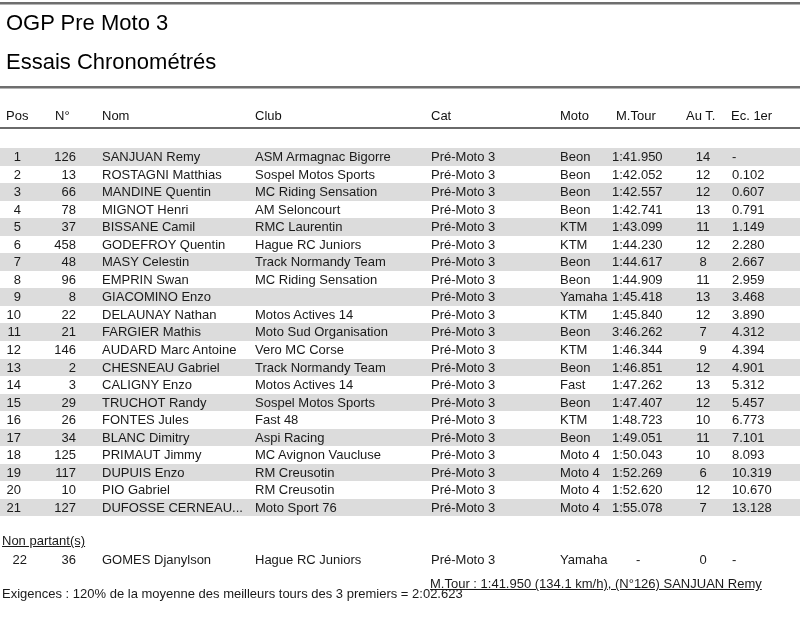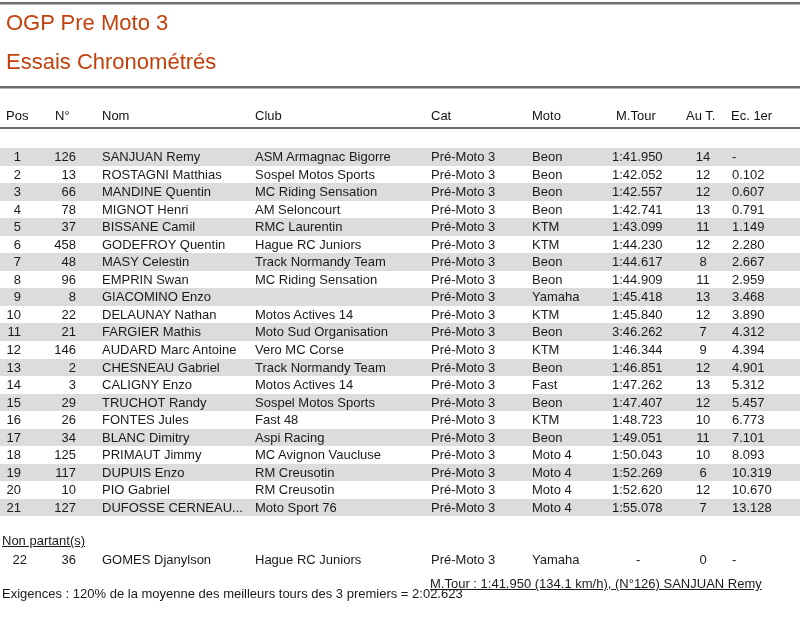--- a/index.html
+++ b/index.html
@@ -1,35 +1,35 @@
 <!DOCTYPE html>
 <html><head>
 <meta charset="utf-8">
 <style>
   html, body { margin: 0; padding: 0; background: #ffffff; }
   body {
     width: 800px; height: 637px; position: relative; overflow: hidden;
     font-family: "Liberation Sans", sans-serif; color: #1a1a1a;
   }
   .rule { position: absolute; left: 0; right: 0; height: 0; border-top: 2px solid #6e6e6e; border-bottom: 1px solid #b5b5b5; }
-  .title { position: absolute; left: 6px; font-size: 22px; color: #c2410c; white-space: nowrap; }
+  .title { position: absolute; left: 6px; font-size: 22px; color: #000000; white-space: nowrap; }
   .hdr { position: absolute; top: 108px; left: 0; right: 0; height: 18px; font-size: 13px; color: #111; }
   .hdr-line { position: absolute; top: 127px; left: 0; right: 0; border-top: 2px solid #6a6a6a; }
   .cell { position: absolute; white-space: nowrap; }
   .r { text-align: right; }
   .c { text-align: center; }
   .rows { position: absolute; top: 148px; left: 0; right: 0; }
   .row { position: relative; height: 17.55px; font-size: 13px; line-height: 17.55px; }
   .row.odd { background: #dcdcdc; }
   .c-pos { left: 0; width: 21px; }
   .c-num { left: 44px; width: 32px; }
   .c-nom { left: 102px; }
   .c-club { left: 255px; }
   .c-cat { left: 431px; }
-  .c-moto { left: 532px; text-align: center; }
+  .c-moto { left: 560px; text-align: center; }
   .c-tour { left: 612px; }
   .c-au { left: 690px; width: 26px; }
   .c-ec { left: 732px; }
   .hdr .cell { top: 0; }
   .np-title { position: absolute; left: 2px; top: 533px; font-size: 13px; text-decoration: underline; }
   .np-row { position: absolute; top: 551px; left: 0; right: 0; height: 18px; font-size: 13px; line-height: 18px; }
   .foot1 { position: absolute; left: 2px; top: 586px; font-size: 13px; white-space: nowrap; }
   .foot2 { position: absolute; left: 430px; top: 576px; font-size: 13px; text-decoration: underline; white-space: nowrap; }
 </style>
 </head>

